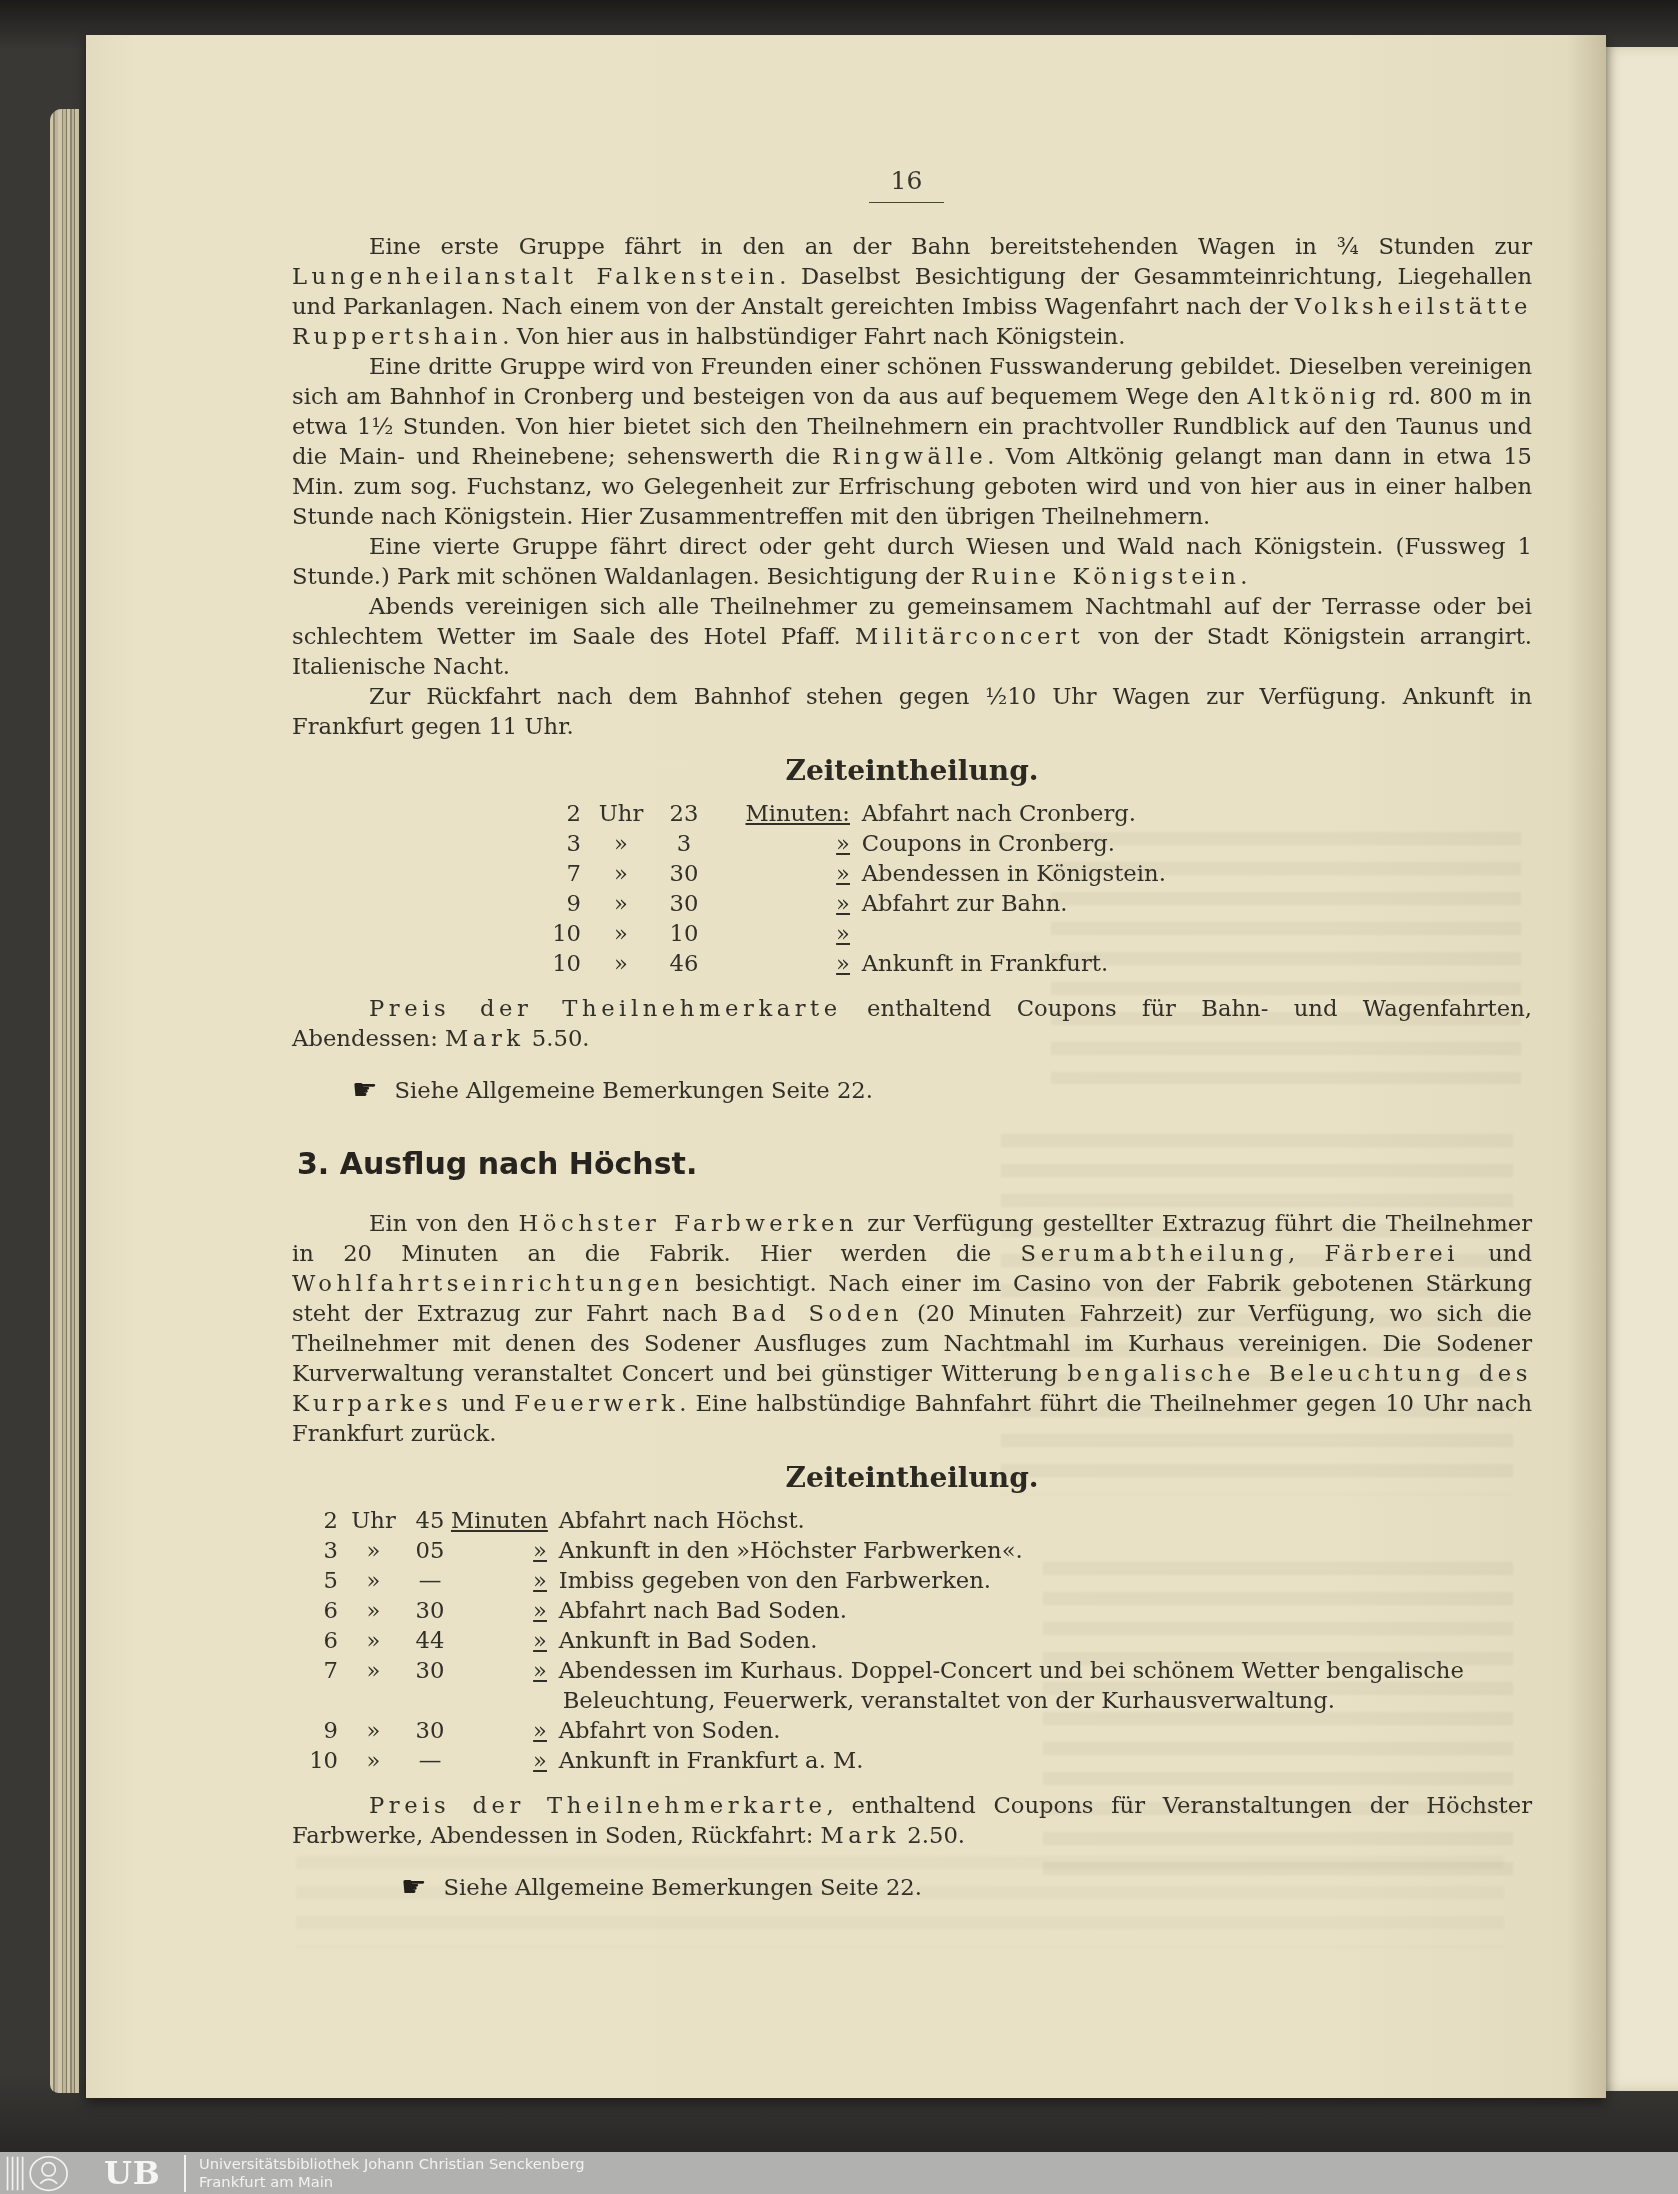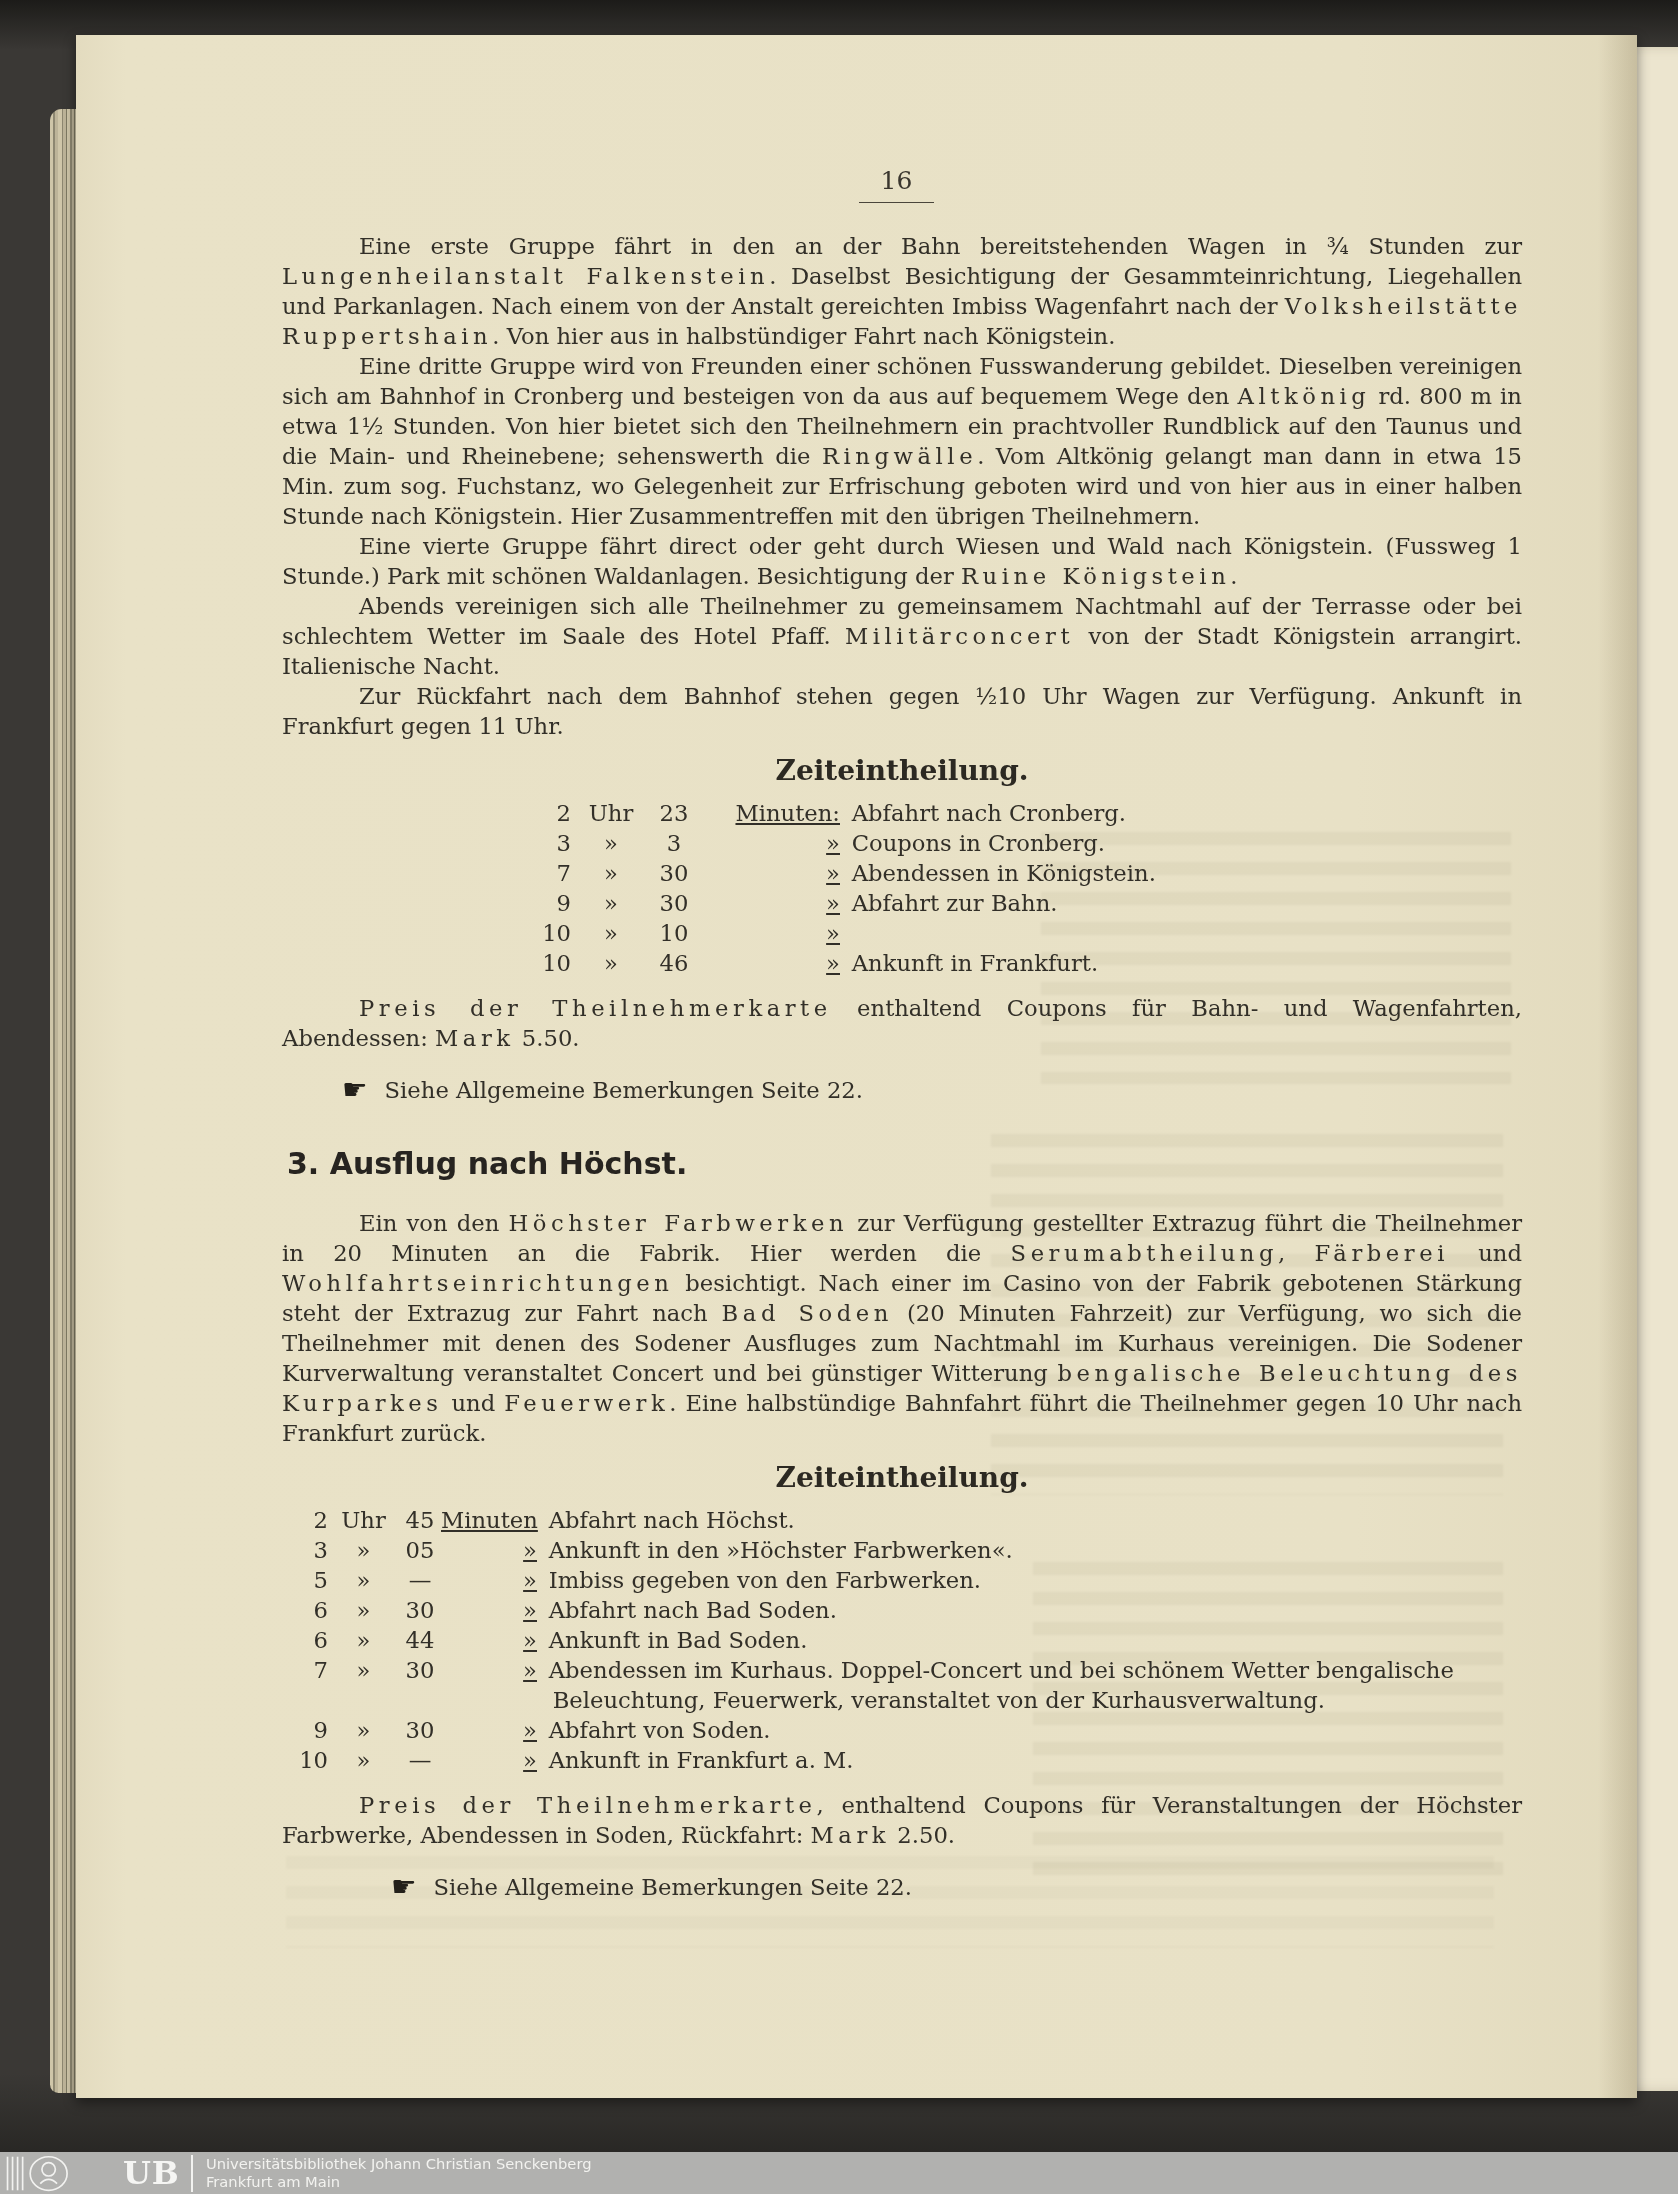--- a/index.html
+++ b/index.html
@@ -18,23 +18,23 @@
     background:repeating-linear-gradient(90deg,
       #cfc6a9 0 3.4px,#8d8771 3.4px 5px,#bdb499 5px 7.6px,#7e7963 7.6px 8.4px);
     border-radius:11.7px 0 0 8.4px;}
 
   
   .page-next{position:absolute;left:1596px;top:47px;width:82px;height:2044px;
     background:#ece5cf;
     box-shadow:inset 13.4px 0 18.5px -8.4px rgba(85,75,50,.6);}
 
   
-  .page{position:absolute;left:76px;top:35px;width:1520px;height:2063px;
+  .page{position:absolute;left:86px;top:35px;width:1520px;height:2063px;
     background:linear-gradient(90deg,#e3dbbf 0,#e9e2c7 50px,#e8e1c6 82%,#e2dabd 100%);
-    box-shadow:0 5px 11.7px rgba(0,0,0,.45);padding-left:41px;}
+    box-shadow:0 5px 11.7px rgba(0,0,0,.45);}
   .page:after{content:"";position:absolute;right:0;top:0;width:39px;height:100%;
     background:linear-gradient(90deg,rgba(120,105,70,0),rgba(120,105,70,.25));}
 
   
   .ghost{position:absolute;pointer-events:none;opacity:.55;filter:blur(1.3px);
     background:repeating-linear-gradient(180deg,rgba(122,116,88,.14) 0 12.6px,rgba(0,0,0,0) 12.6px 30px);}
 
   .pageno{position:absolute;left:745px;top:131px;width:151px;text-align:center;
     font-size:25px;color:#3a362e;}
   .pageno .num{display:inline-block;padding:0 22px 6.7px 22px;
@@ -69,21 +69,21 @@
 
   .sec-heading{font-family:"DejaVu Sans",sans-serif;font-weight:bold;
     font-size:30px;margin:44px 0 28.5px 5px;text-align:left;color:#272420;
     text-indent:0;}
   .para9{margin-top:0;}
 
   
   .footer-bar{position:absolute;left:0;top:2152px;width:1678px;height:42px;
     background:#b1b1af;display:flex;align-items:center;}
   .ub-logo{display:flex;align-items:center;height:37px;margin-left:5px;
-    border-right:2.5px solid #f2f2f0;padding-right:11px;gap:19px;}
+    border-right:2.5px solid #f2f2f0;padding-right:23px;}
   .ub-logo svg{display:block;}
   .ub-text{font-family:"DejaVu Serif",serif;font-weight:bold;font-size:32px;
     color:#f5f5f3;margin-left:5px;letter-spacing:0.8px;}
   .lib-lines{margin-left:13.4px;font-family:"DejaVu Sans",sans-serif;
     font-size:14.7px;line-height:17.6px;color:#f2f2ef;}
 </style>
 </head>
 <body>
 
 <div class="top-shade"></div>

